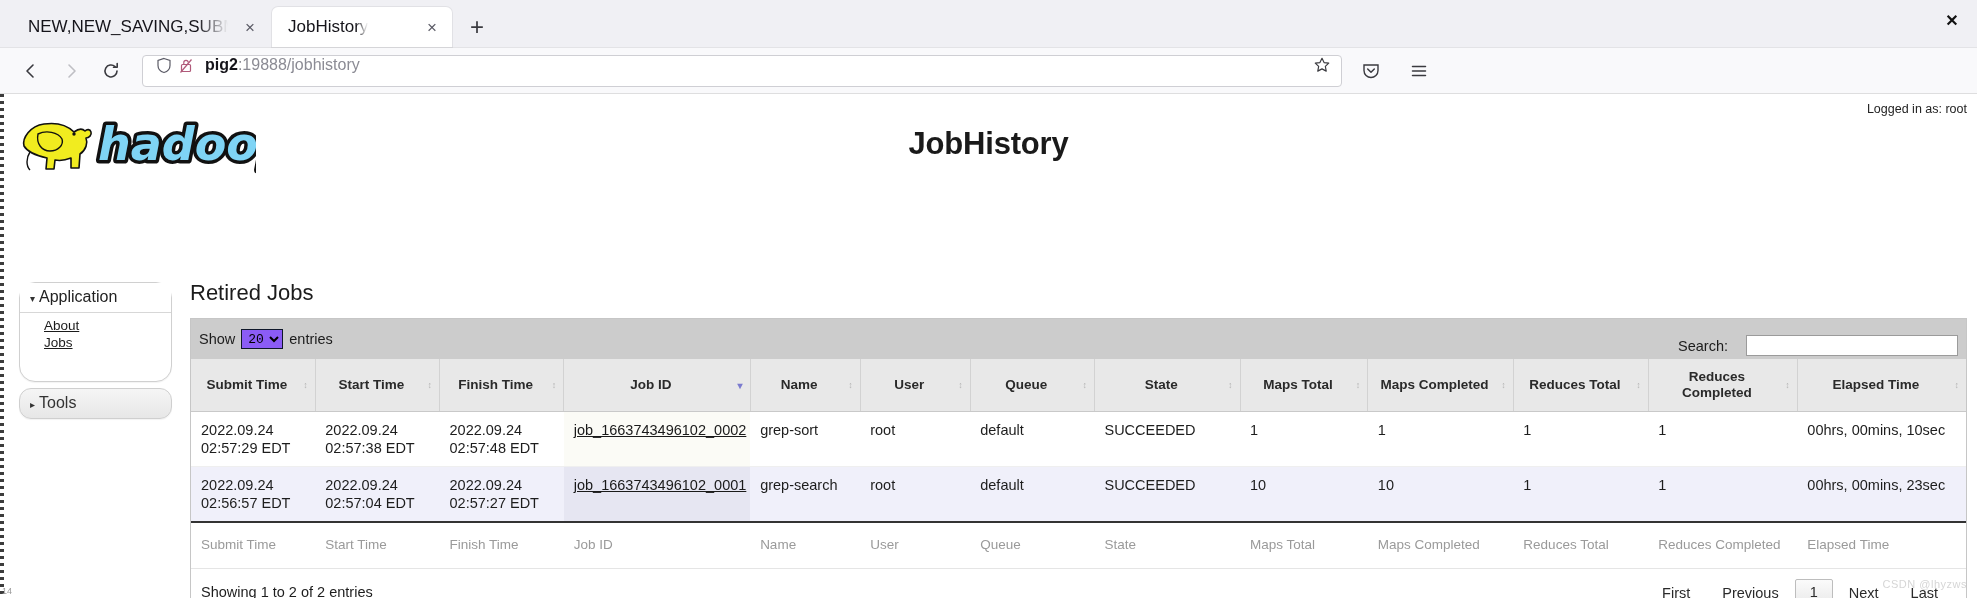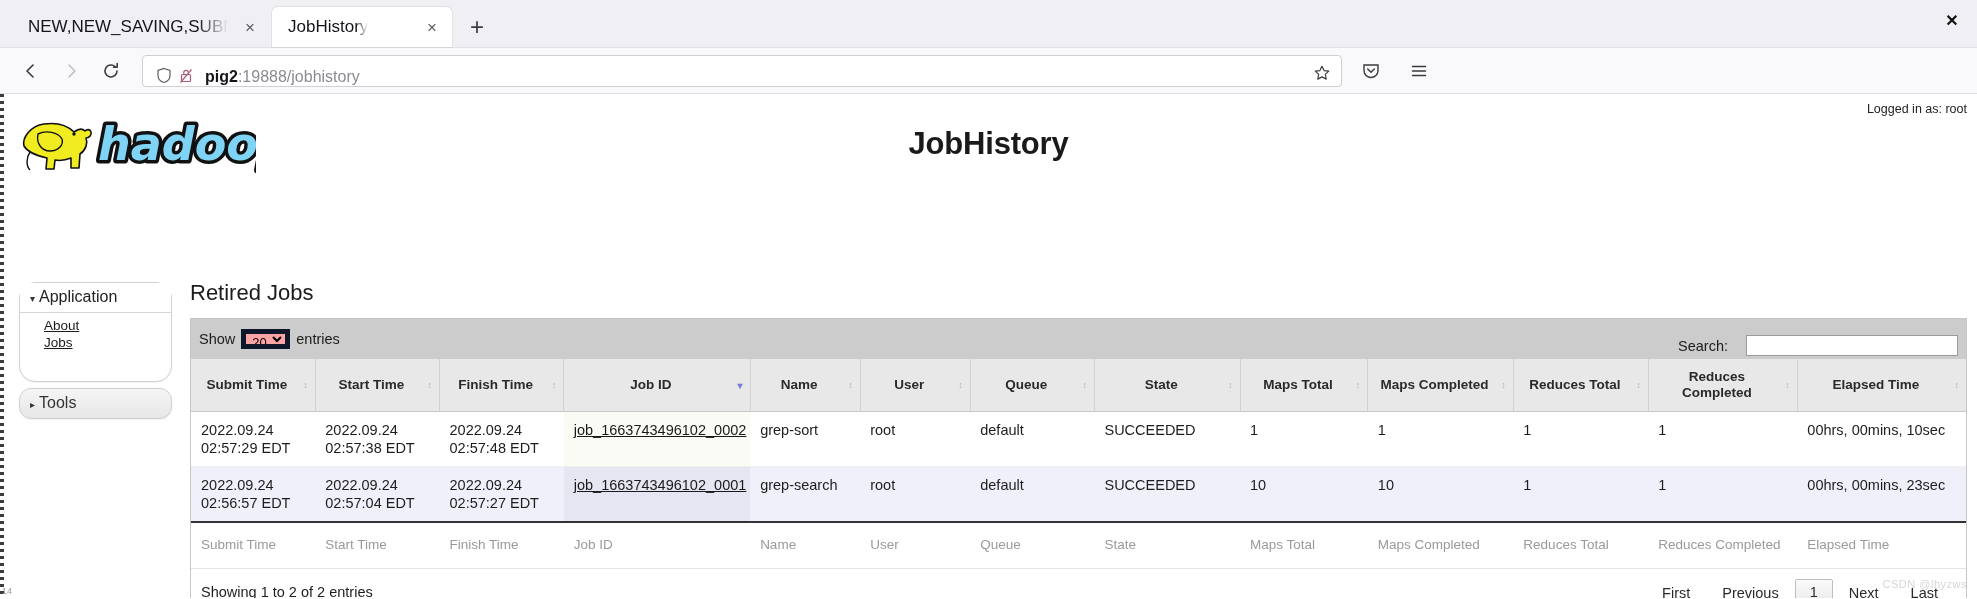--- a/index.html
+++ b/index.html
@@ -81,21 +81,21 @@
     display:flex; align-items:center; justify-content:center;
     color:#3a3a3f; margin-right: 6px;
   }
   .nav-btn.disabled { color:#bfbfc4; }
   .urlbar {
     flex: 1;
     height: 32px;
     background:#ffffff;
     border: 1px solid #cfcfd4;
     border-radius: 4px;
-    display:flex; align-items:flex-end;
+    display:flex; align-items:flex-start;
     padding: 0 10px;
     margin: 0 12px 0 8px;
     max-width: 1200px;
   }
   .url-icon { width: 22px; height: 20px; display:flex; align-items:center; justify-content:center; color:#5b5b66; }
   .url-text { font-size: 16px; color:#8b8b94; margin-left: 8px; white-space: nowrap; }
   .url-text b { color:#15141a; font-weight: 700; }
   .star { margin-left:auto; color:#3a3a3f; font-size:16px; }
   .toolbar-right { display:flex; align-items:center; gap: 14px; padding-right: 4px;}
   .toolbar-right .nav-btn { margin:0; }
@@ -191,26 +191,26 @@
     height: 40px;
     display: flex;
     align-items: center;
     padding: 0 8px;
     font-size: 14.5px;
     color: #1c1c1c;
     position: relative;
   }
   .dt-length { display:flex; align-items:center; gap:6px; }
   .dt-length select {
-    font-family: Liberation Sans, sans-serif;
+    font-family: Liberation Mono, monospace;
     font-size: 13px;
     height: 20px;
     padding: 0 2px;
-    border: 5px solid #0f172a;
-    background:#fca5a5;
+    border: 1px solid #0f172a;
+    background:#8b5cf6;
   }
   .dt-filter {
     position: absolute; right: 8px; top: 16px;
     display:flex; align-items:center; gap: 18px;
     font-size: 14.5px;
   }
   .dt-filter input {
     width: 212px; height: 21px;
     border: 1px solid #9b9b9b;
     background:#fff;

